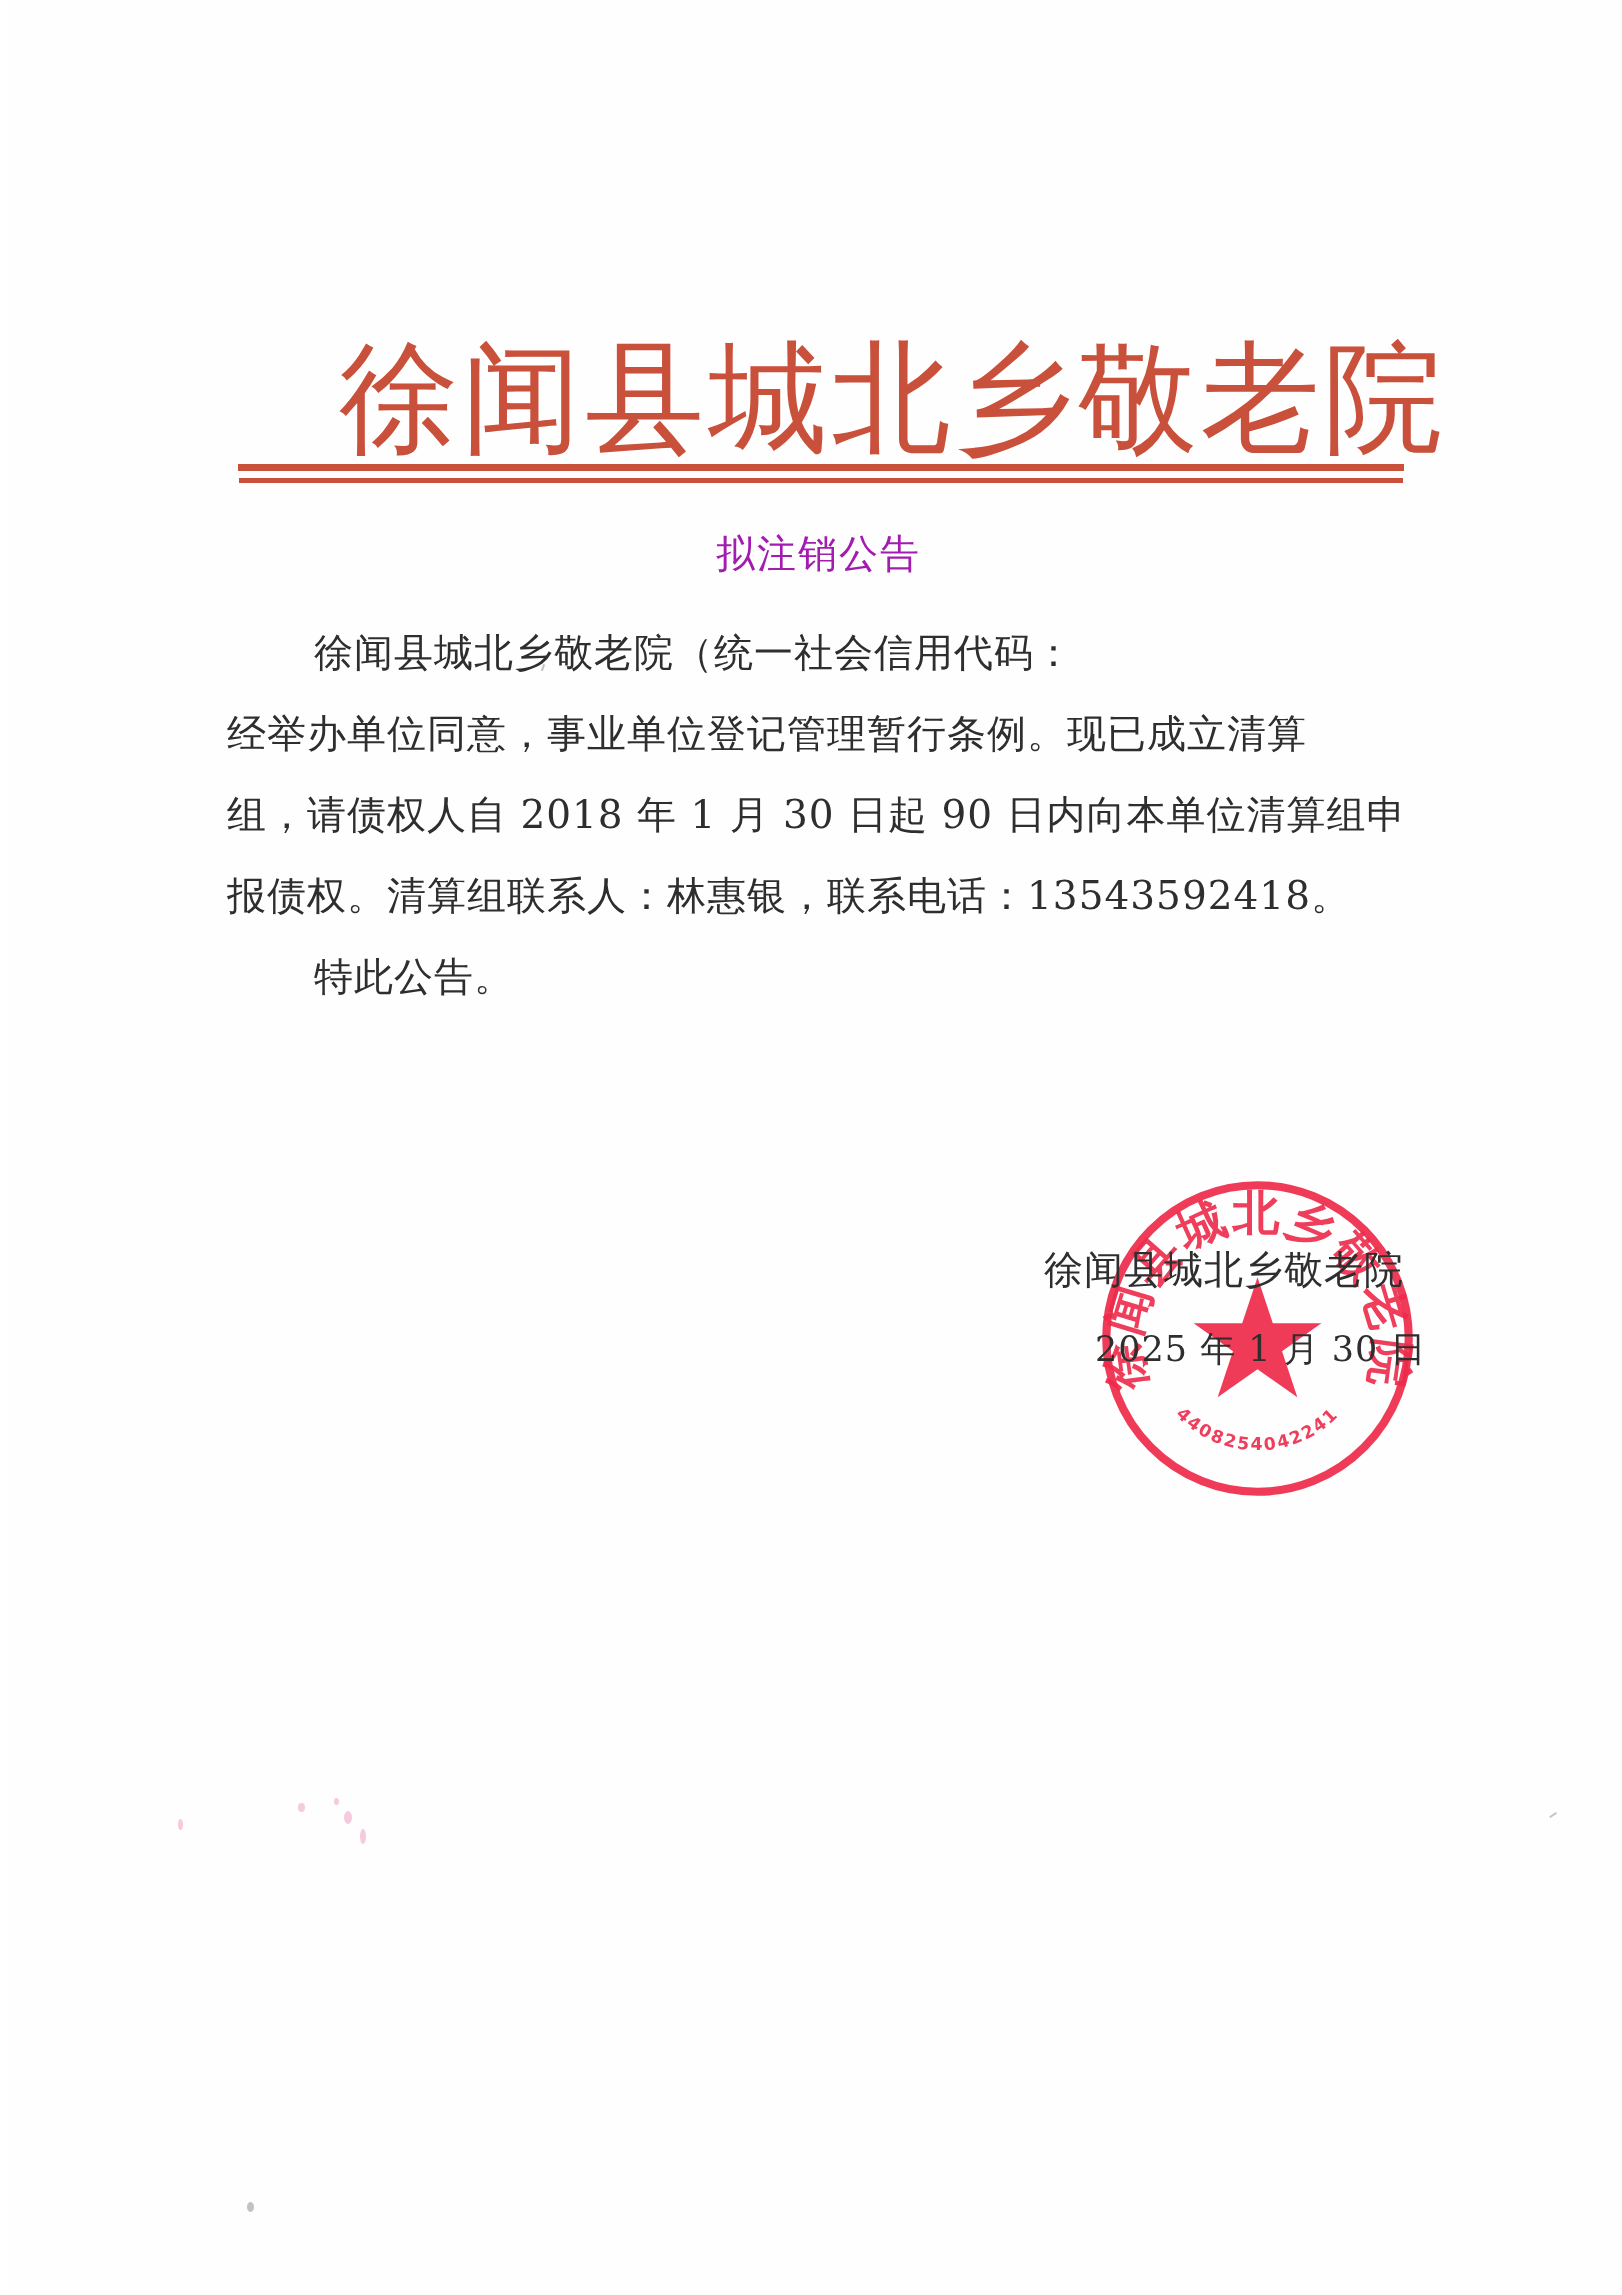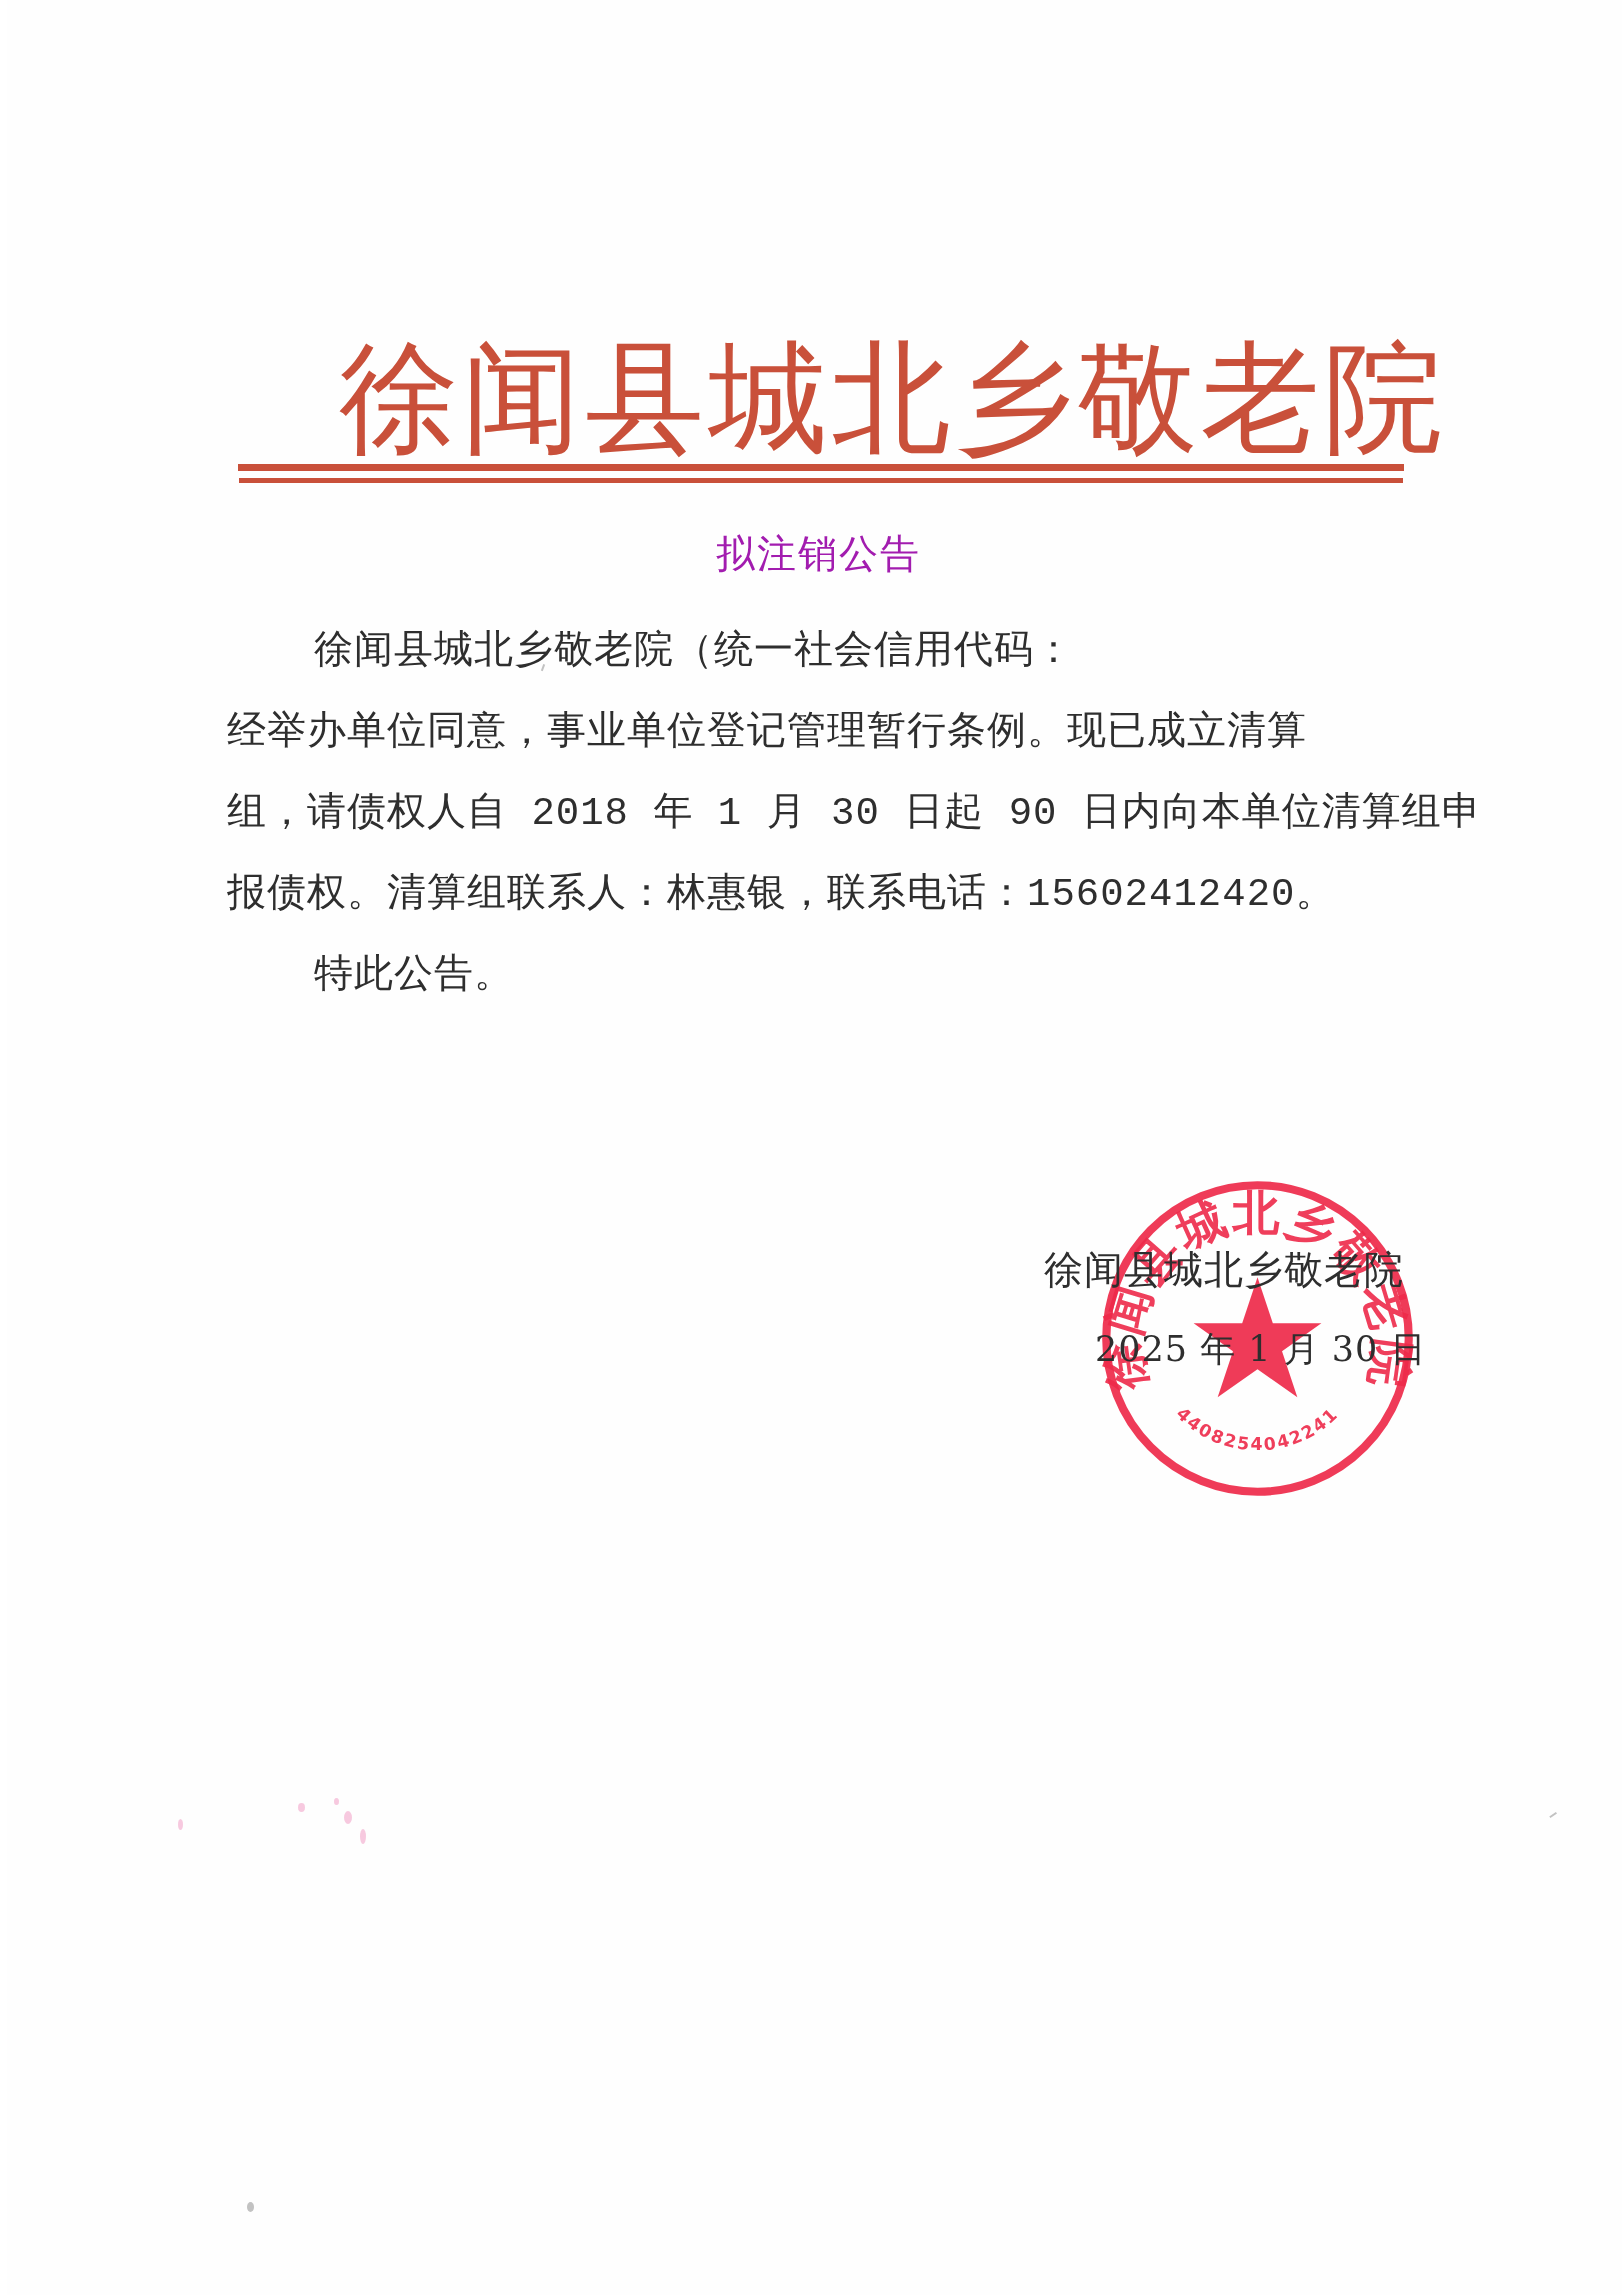--- a/index.html
+++ b/index.html
@@ -69,21 +69,20 @@
     
     .body-text {
       position: absolute;
       left: 220px;
       top: 612px;
       width: 1216px;
       font-size: 39px;
       line-height: 81px;
       color: #2e2e2e;
       letter-spacing: 1px;
-      font-family: Liberation Mono, monospace;
     }
     .body-line {
       display: block;
       white-space: nowrap;
     }
     .indent {
       padding-left: 87px;
     }
     
     .signature-org {
@@ -152,21 +151,21 @@
   <div class="letterhead-title">徐闻县城北乡敬老院</div>
   <div class="rule-thick"></div>
   <div class="rule-thin"></div>
 
   <div class="notice-heading">拟注销公告</div>
 
   <div class="body-text">
     <span class="body-line indent">徐闻县城北乡敬老院（统一社会信用代码：</span>
     <span class="body-line">经举办单位同意，事业单位登记管理暂行条例。现已成立清算</span>
     <span class="body-line">组，请债权人自 2018 年 1 月 30 日起 90 日内向本单位清算组申</span>
-    <span class="body-line">报债权。清算组联系人：林惠银，联系电话：15602412420。</span>
+    <span class="body-line">报债权。清算组联系人：林惠银，联系电话：13543592418。</span>
     <span class="body-line indent">特此公告。</span>
   </div>
 
   <div class="seal">
     <svg viewBox="0 0 640 640">
       <defs>
         <path id="sealTopArc" d="M 110 430 A 230 230 0 1 1 530 430"></path>
         <path id="sealBottomArc" d="M 160 470 A 220 220 0 0 0 480 470"></path>
       </defs>
       <ellipse cx="320" cy="320" rx="296" ry="300" fill="none" stroke="#ee2a4a" stroke-width="16" opacity="0.92"></ellipse>

